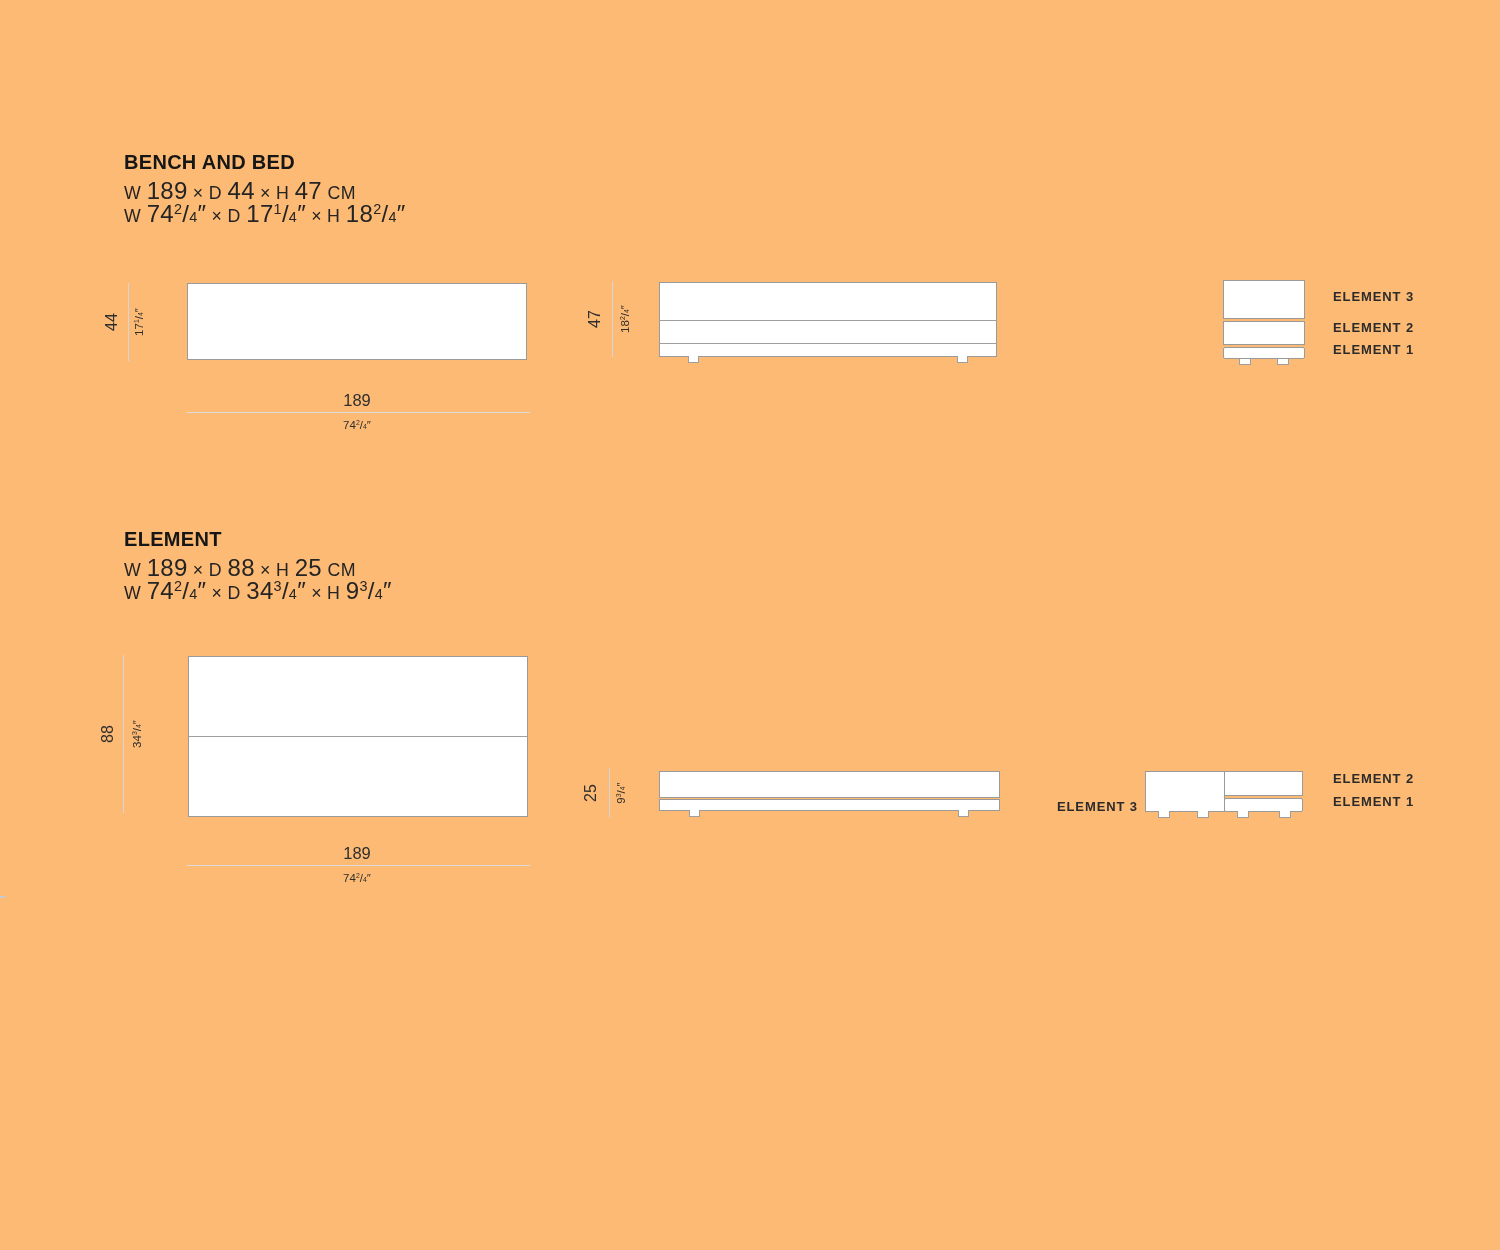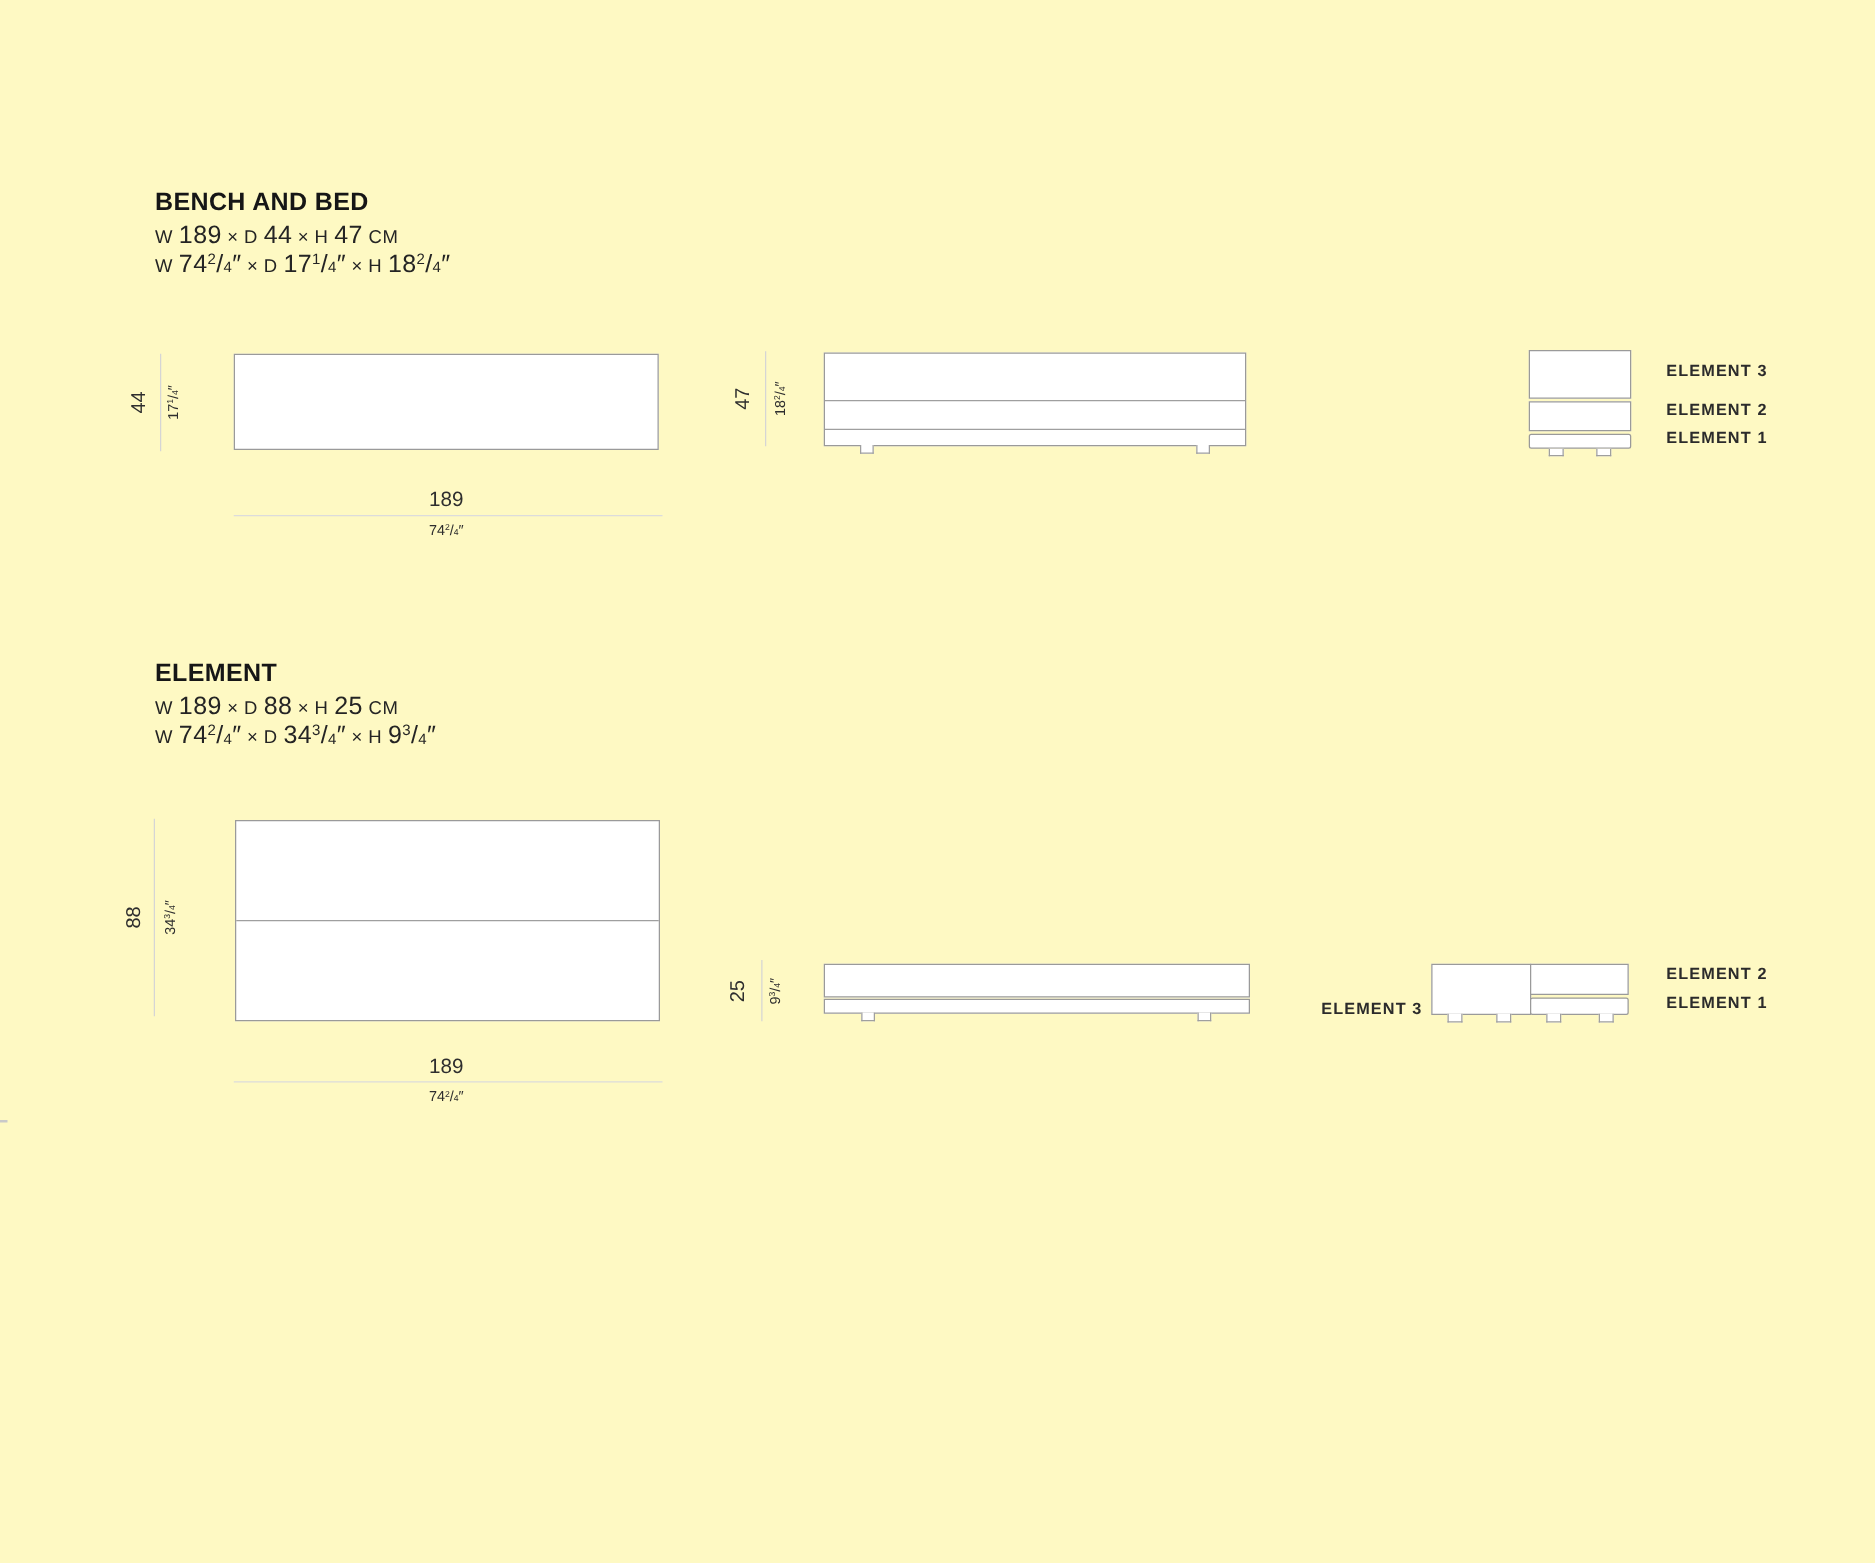--- a/index.html
+++ b/index.html
@@ -1,20 +1,20 @@
 <!DOCTYPE html>
 <html><head>
 <meta charset="utf-8">
 <style>
   html,body{margin:0;padding:0;background:#ffffff;}
   body{width:1500px;height:1250px;font-family:"Liberation Sans", sans-serif;}
-  .canvas{position:relative;width:1500px;height:1250px;background:#fef9c3;overflow:hidden;}
+  .canvas{position:relative;width:1500px;height:1250px;background:#fdba74;overflow:hidden;}
 
   .sec-title{position:absolute;font-weight:700;font-size:20px;color:#161616;letter-spacing:0.3px;white-space:nowrap;}
-  .spec{position:absolute;font-size:20px;color:#242424;font-weight:500;letter-spacing:0.3px;white-space:nowrap;}
+  .spec{position:absolute;font-size:24px;color:#242424;font-weight:500;letter-spacing:0.3px;white-space:nowrap;}
   .tk-t{}
   .tk-c{font-size:0.74em;letter-spacing:0.5px;}
   .tk-x{font-size:0.74em;}
   .tk-s{font-size:0.60em;vertical-align:0.55em;}
   .tk-b{font-size:0.60em;vertical-align:-0.02em;}
 
   .box{position:absolute;border:1px solid #9a9a9a;background:#fff;box-sizing:border-box;}
   .rline{position:absolute;height:1px;background:#9f9f9f;}
   .dimline-v{position:absolute;width:1px;background:#d5d5d5;}
   .dimline-h{position:absolute;height:1px;background:#dcdcdc;}

